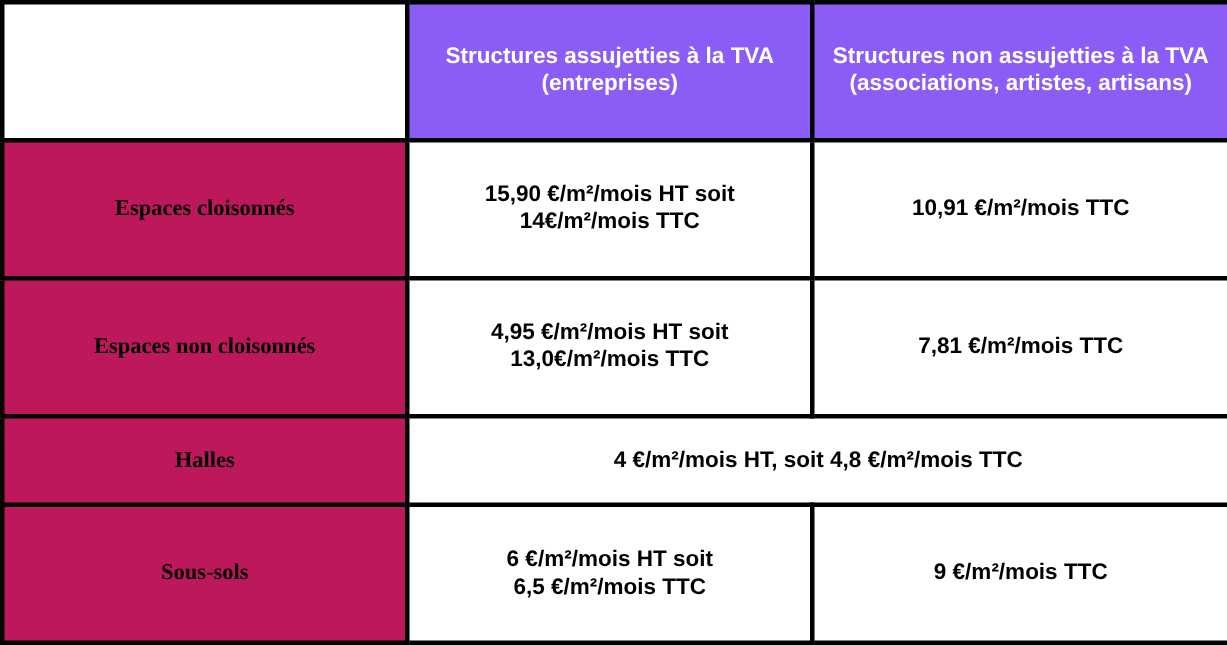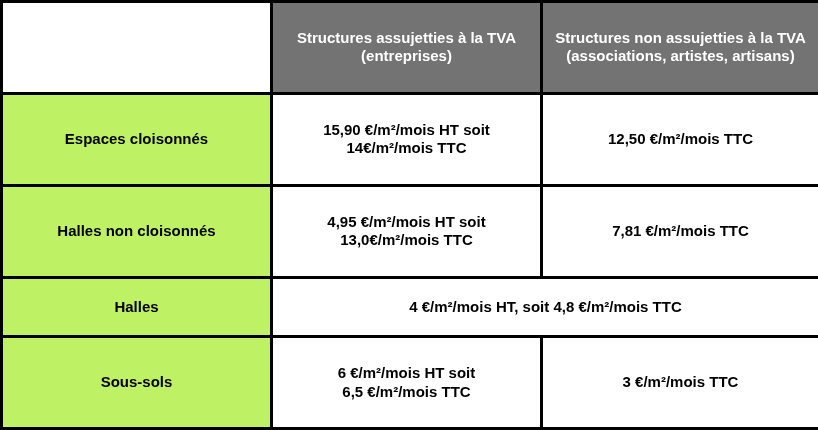--- a/index.html
+++ b/index.html
@@ -33,35 +33,36 @@
   col.c-vat   { width: 270px; }
   col.c-novat { width: 278px; }
 
   
   .header-empty {
     background: #ffffff;
     border-top: 3px solid #000000;
     border-left: 3px solid #000000;
   }
   .header-cell {
-    background: #737373;
+    background: #8b5cf6;
     color: #ffffff !important;
     font-weight: bold;
     font-size: 15.5px;
     line-height: 1.3;
     padding: 8px 14px;
   }
 
   
   .row-label {
-    background: #bef264;
+    background: #be185d;
     font-weight: bold;
     text-align: left;
     padding-left: 14px;
     font-size: 15px;
+    font-family: Liberation Serif, serif;
   }
 
   .value-cell {
     font-weight: bold;
     font-size: 15.5px;
   }
   .value-span {
     display: block;
   }
   .value-line2 {
@@ -88,26 +89,26 @@
       <td class="header-cell">Structures non assujetties à la TVA (associations, artistes, artisans)</td>
     </tr>
 
     <tr>
       <td class="row-label">Espaces cloisonnés</td>
       <td class="value-cell">
         <span class="value-span">15,90 €/m²/mois HT soit</span>
         <span class="value-line2">14€/m²/mois TTC</span>
       </td>
       <td class="value-cell">
-        <span class="value-span">12,50 €/m²/mois TTC</span>
+        <span class="value-span">10,91 €/m²/mois TTC</span>
       </td>
     </tr>
 
     <tr>
-      <td class="row-label">Halles non cloisonnés</td>
+      <td class="row-label">Espaces non cloisonnés</td>
       <td class="value-cell">
         <span class="value-span">4,95 €/m²/mois HT soit</span>
         <span class="value-line2">13,0€/m²/mois TTC</span>
       </td>
       <td class="value-cell">
         <span class="value-span">7,81 €/m²/mois TTC</span>
       </td>
     </tr>
 
     <tr>
@@ -115,17 +116,17 @@
       <td class="merged-cell" colspan="2">4 €/m²/mois HT, soit 4,8 €/m²/mois TTC</td>
     </tr>
 
     <tr>
       <td class="row-label">Sous-sols</td>
       <td class="value-cell">
         <span class="value-span">6 €/m²/mois HT soit</span>
         <span class="value-line2">6,5 €/m²/mois TTC</span>
       </td>
       <td class="value-cell">
-        <span class="value-span">3 €/m²/mois TTC</span>
+        <span class="value-span">9 €/m²/mois TTC</span>
       </td>
     </tr>
   </tbody>
 </table>
 
 </body></html>

